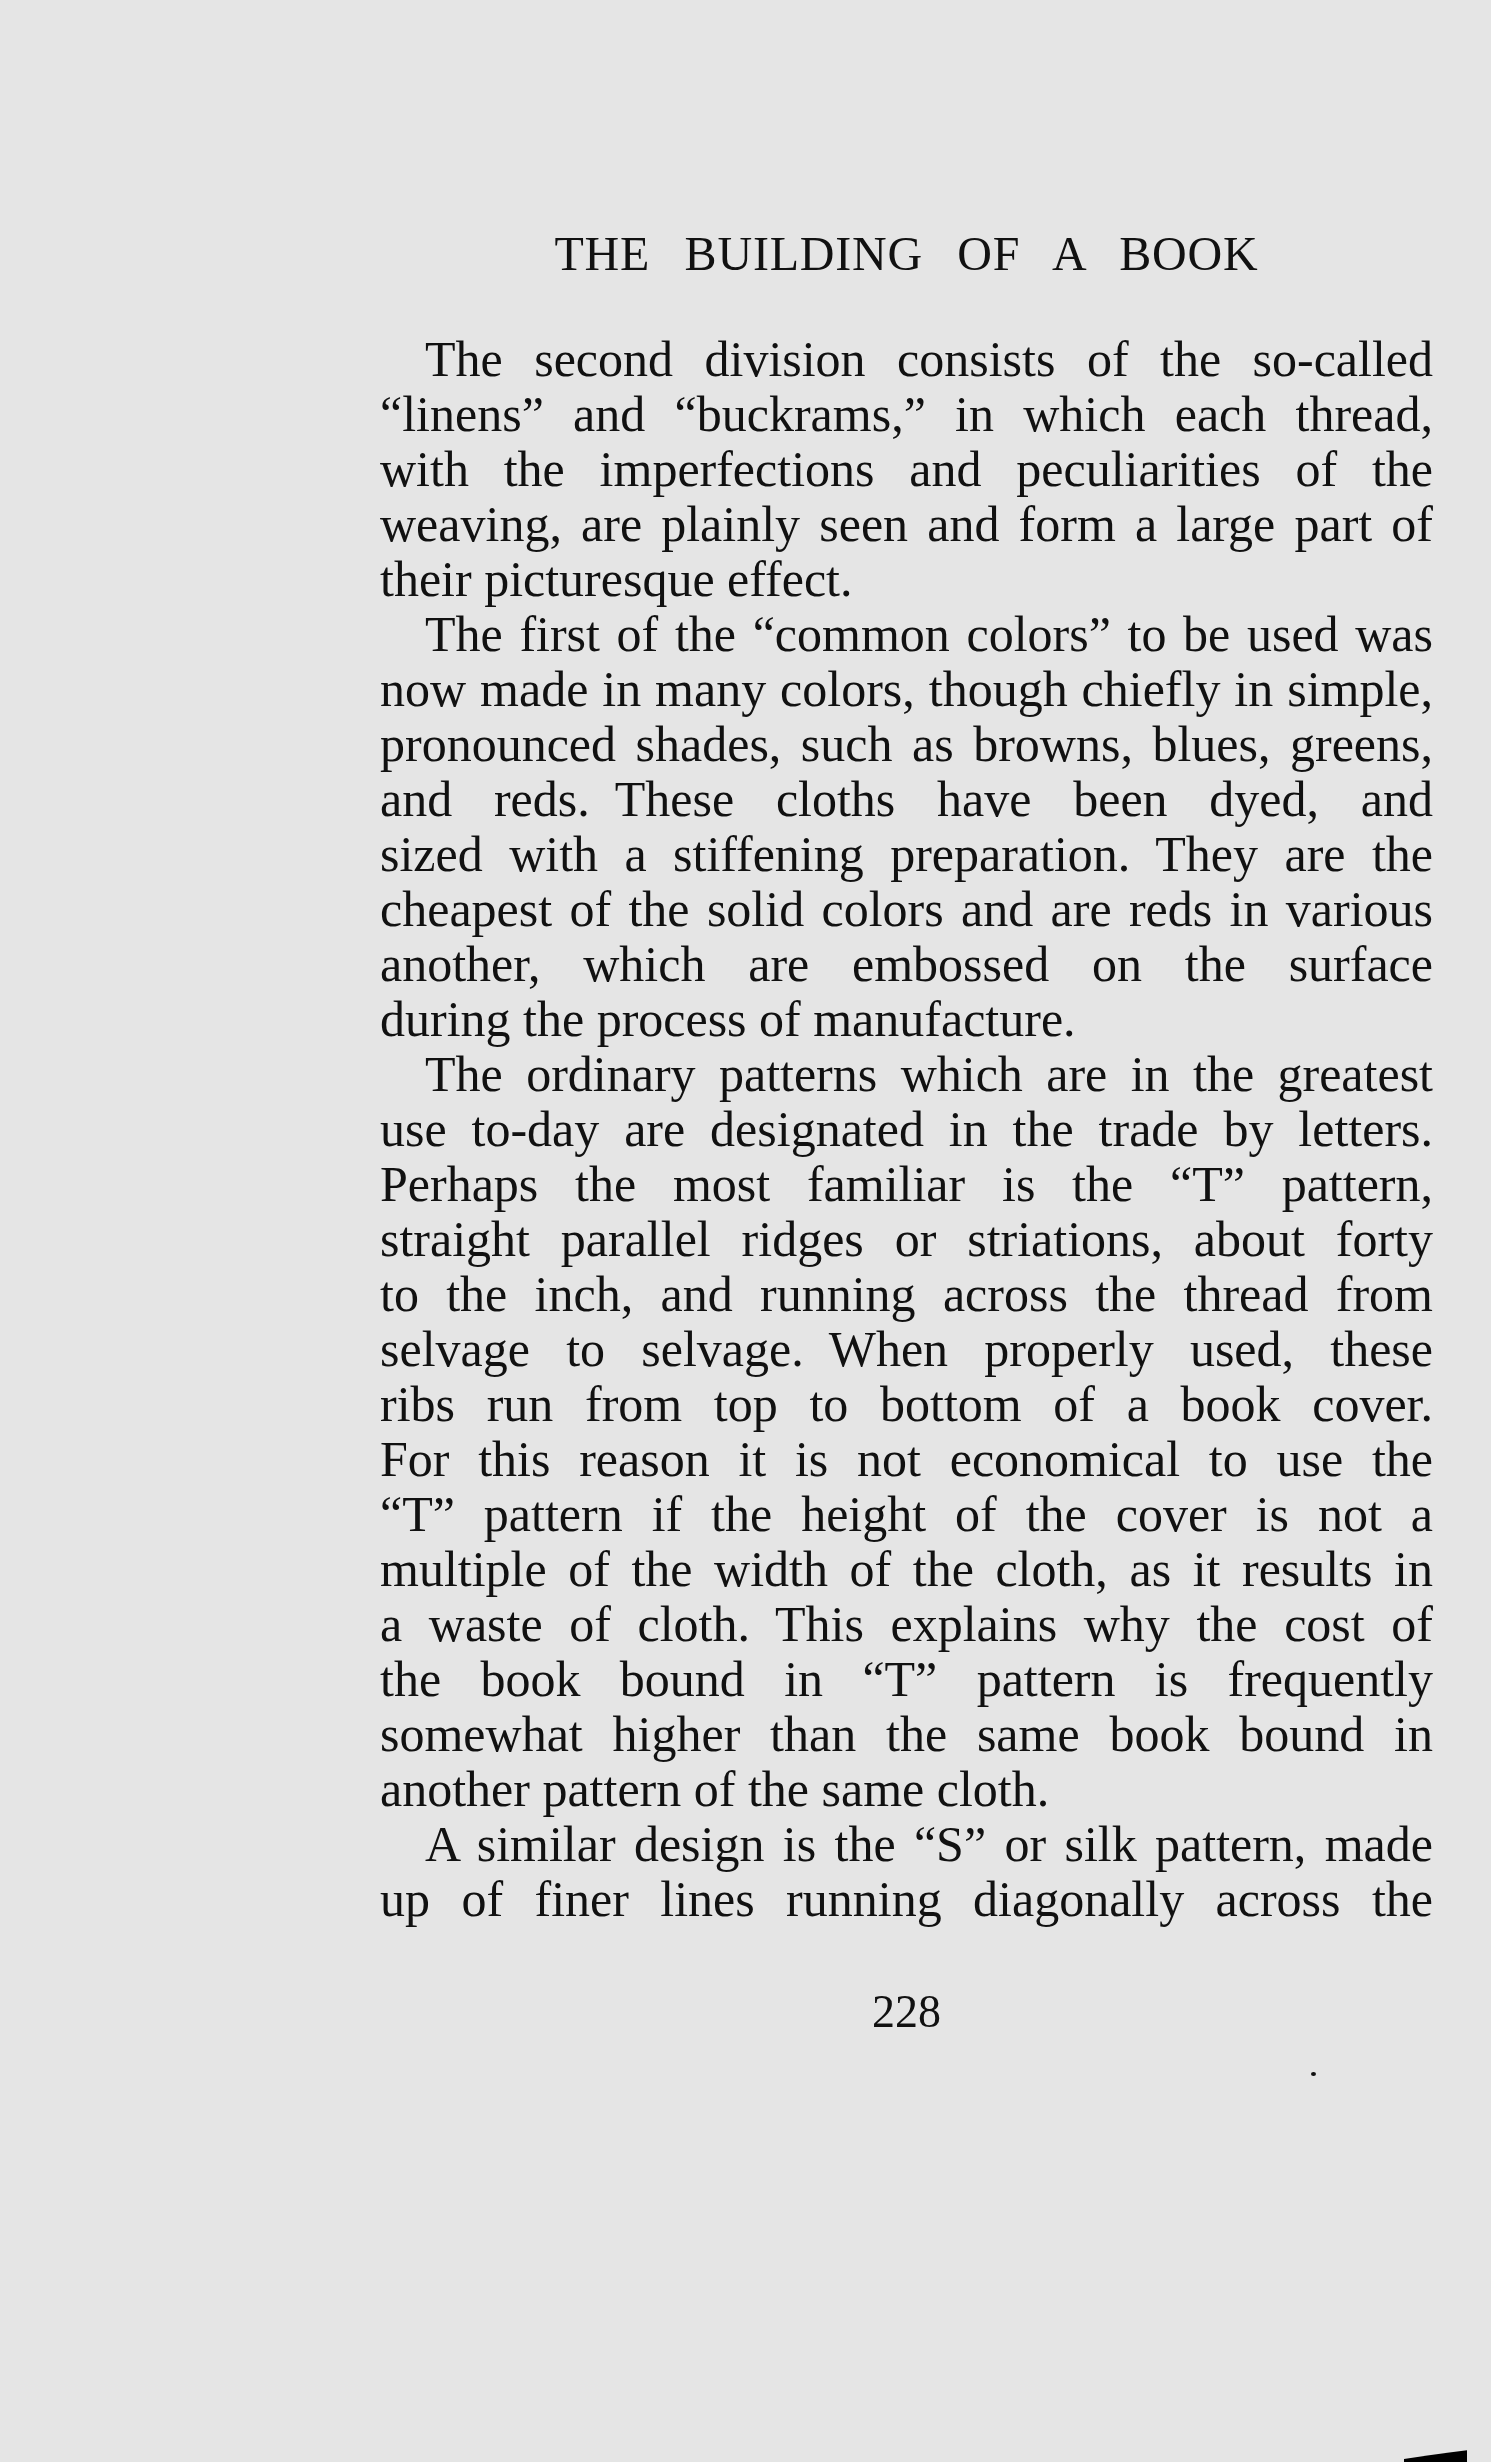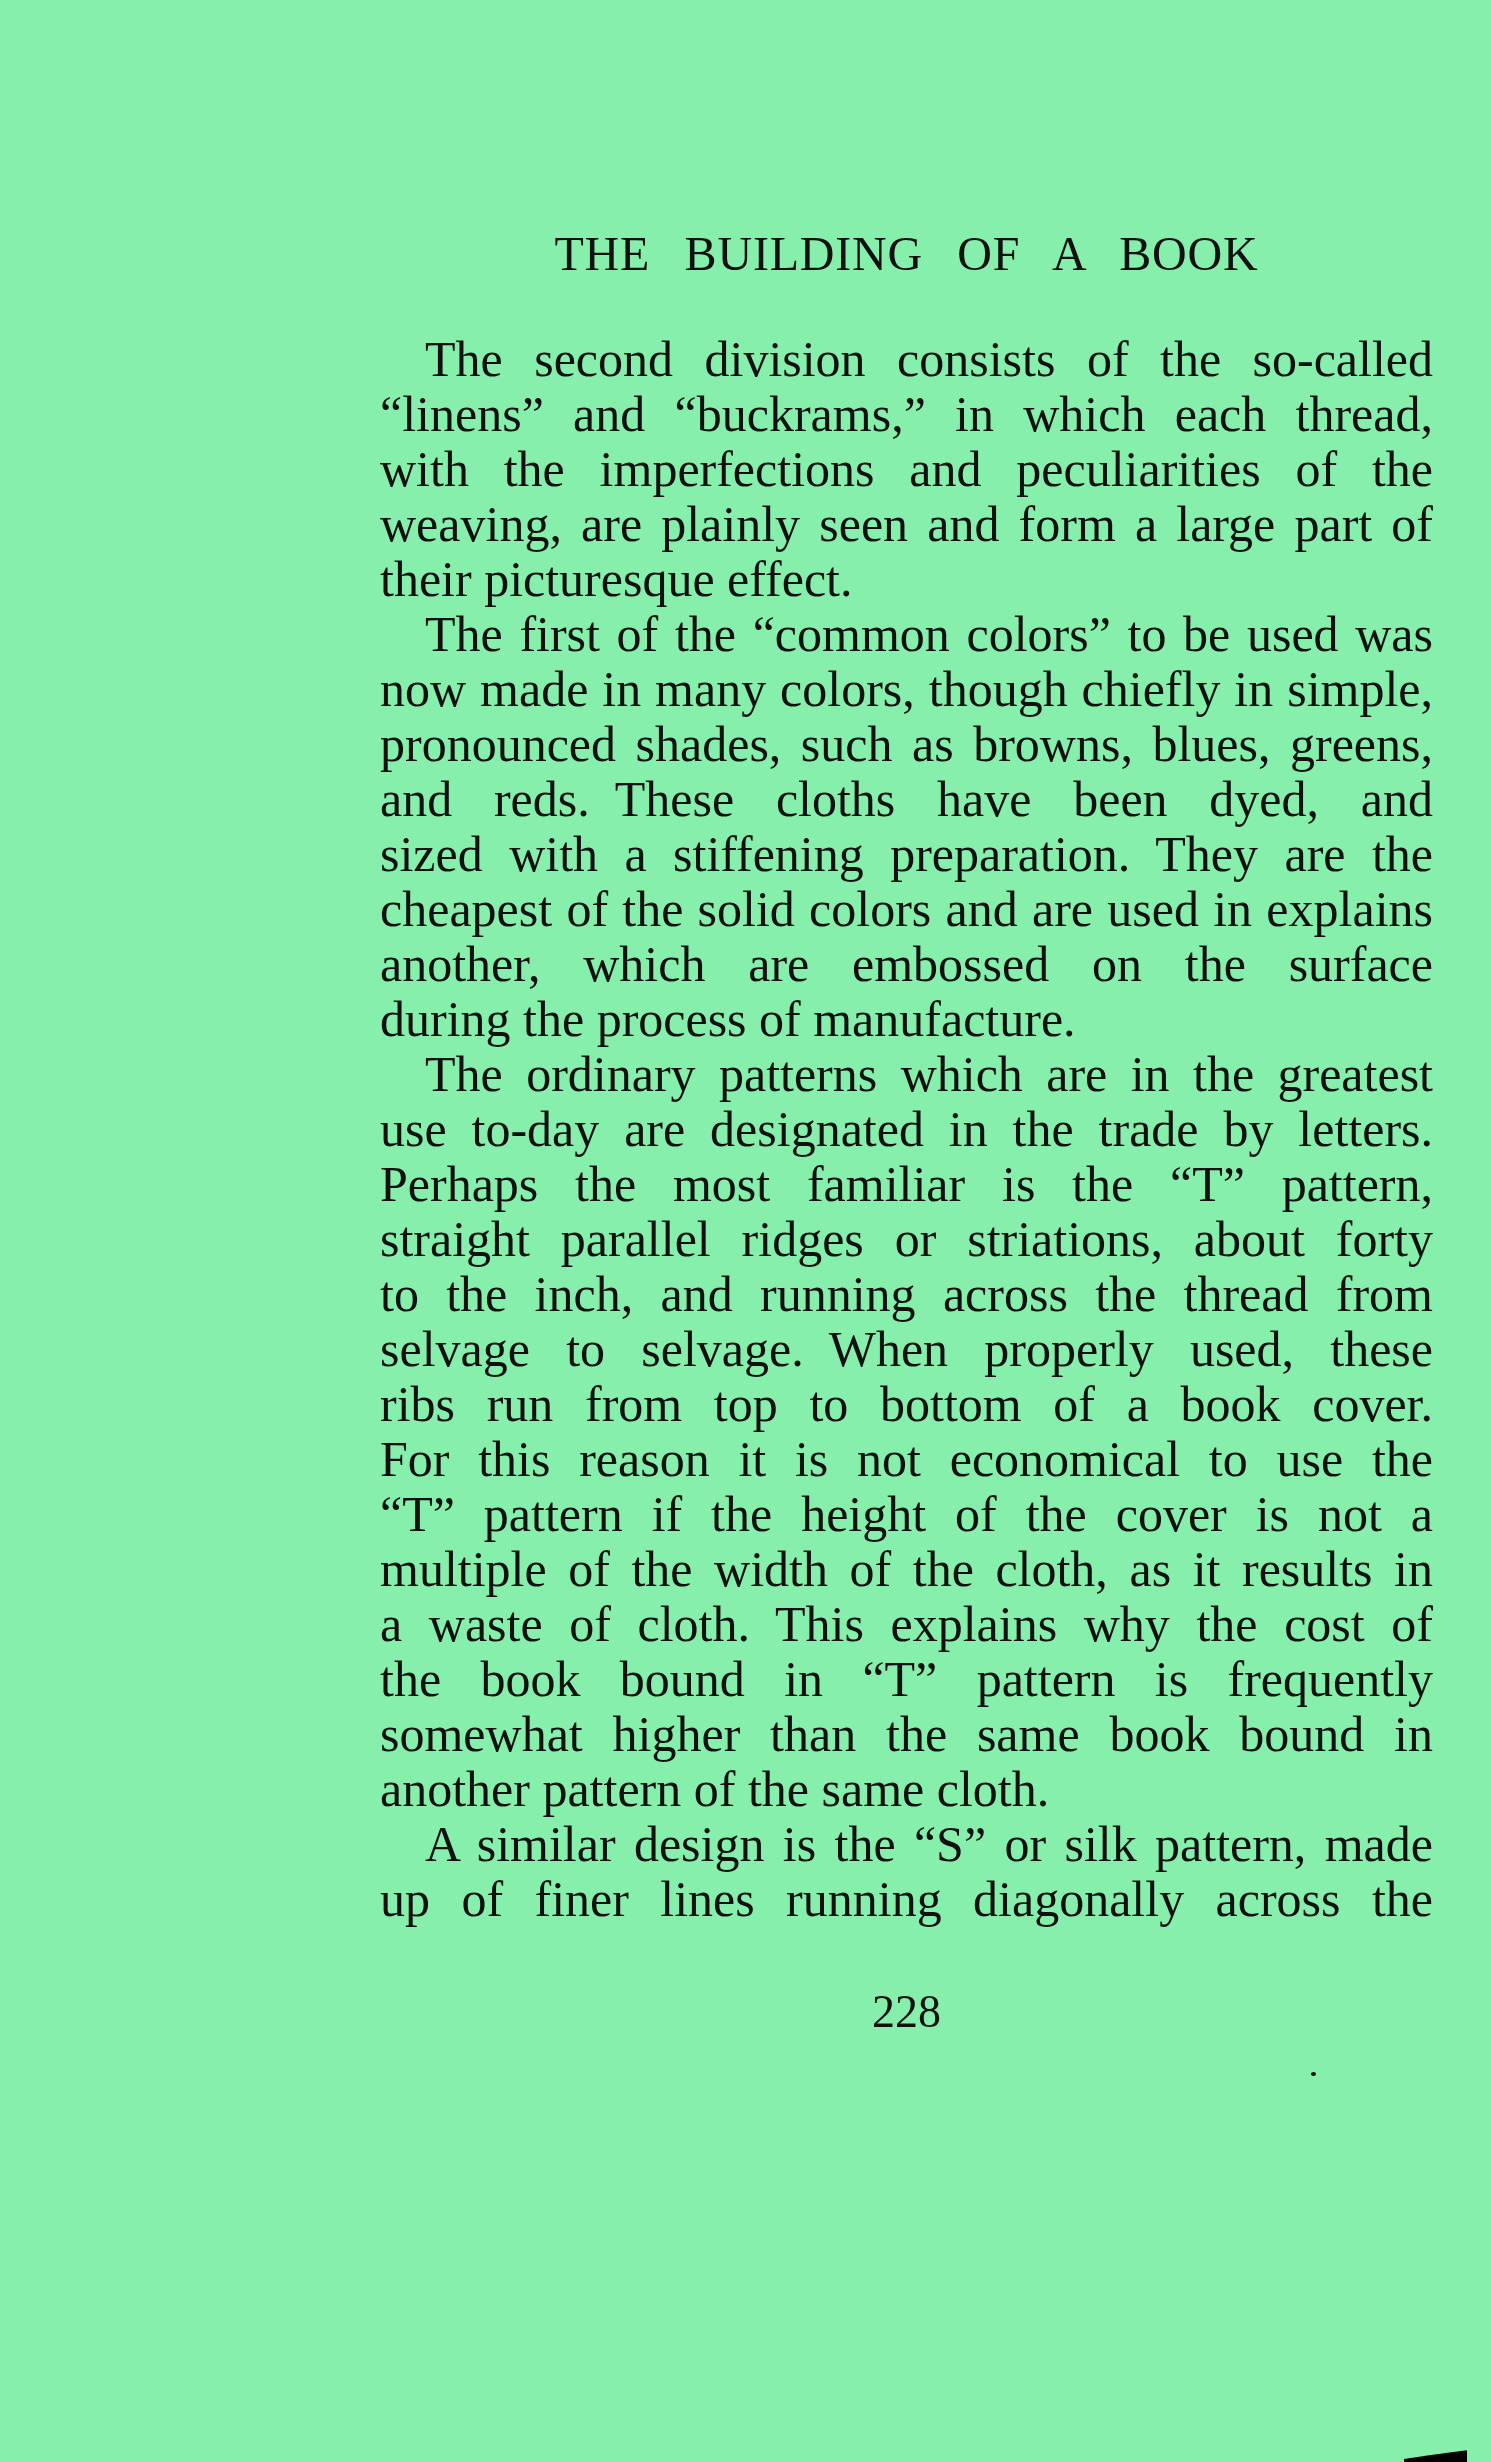--- a/index.html
+++ b/index.html
@@ -8,21 +8,21 @@
     height: 2462px;
     background: #ffffff;
     position: relative;
     overflow: hidden;
     font-family: "Liberation Serif", "DejaVu Serif", serif;
     color: #111111;
   }
   .page {
     position: absolute;
     inset: 0;
-    background: #86efac;
+    background: #e5e5e5;
     padding-left: 7px;
   }
   .running-head {
     position: absolute;
     left: 380px;
     top: 226px;
     width: 1053px;
     margin: 0;
     text-align: center;
     font-size: 48px;
@@ -89,21 +89,21 @@
       <div class="line first">The second division consists of the so-called</div>
       <div class="line">“linens” and “buckrams,” in which each thread,</div>
       <div class="line">with the imperfections and peculiarities of the</div>
       <div class="line">weaving, are plainly seen and form a large part of</div>
       <div class="line last">their picturesque effect.</div>
       <div class="line first">The first of the “common colors” to be used was</div>
       <div class="line">now made in many colors, though chiefly in simple,</div>
       <div class="line">pronounced shades, such as browns, blues, greens,</div>
       <div class="line">and reds. These cloths have been dyed, and</div>
       <div class="line">sized with a stiffening preparation. They are the</div>
-      <div class="line">cheapest of the solid colors and are used in explains</div>
+      <div class="line">cheapest of the solid colors and are reds in various</div>
       <div class="line">another, which are embossed on the surface</div>
       <div class="line last">during the process of manufacture.</div>
       <div class="line first">The ordinary patterns which are in the greatest</div>
       <div class="line">use to-day are designated in the trade by letters.</div>
       <div class="line">Perhaps the most familiar is the “T” pattern,</div>
       <div class="line">straight parallel ridges or striations, about forty</div>
       <div class="line">to the inch, and running across the thread from</div>
       <div class="line">selvage to selvage. When properly used, these</div>
       <div class="line">ribs run from top to bottom of a book cover.</div>
       <div class="line">For this reason it is not economical to use the</div>

